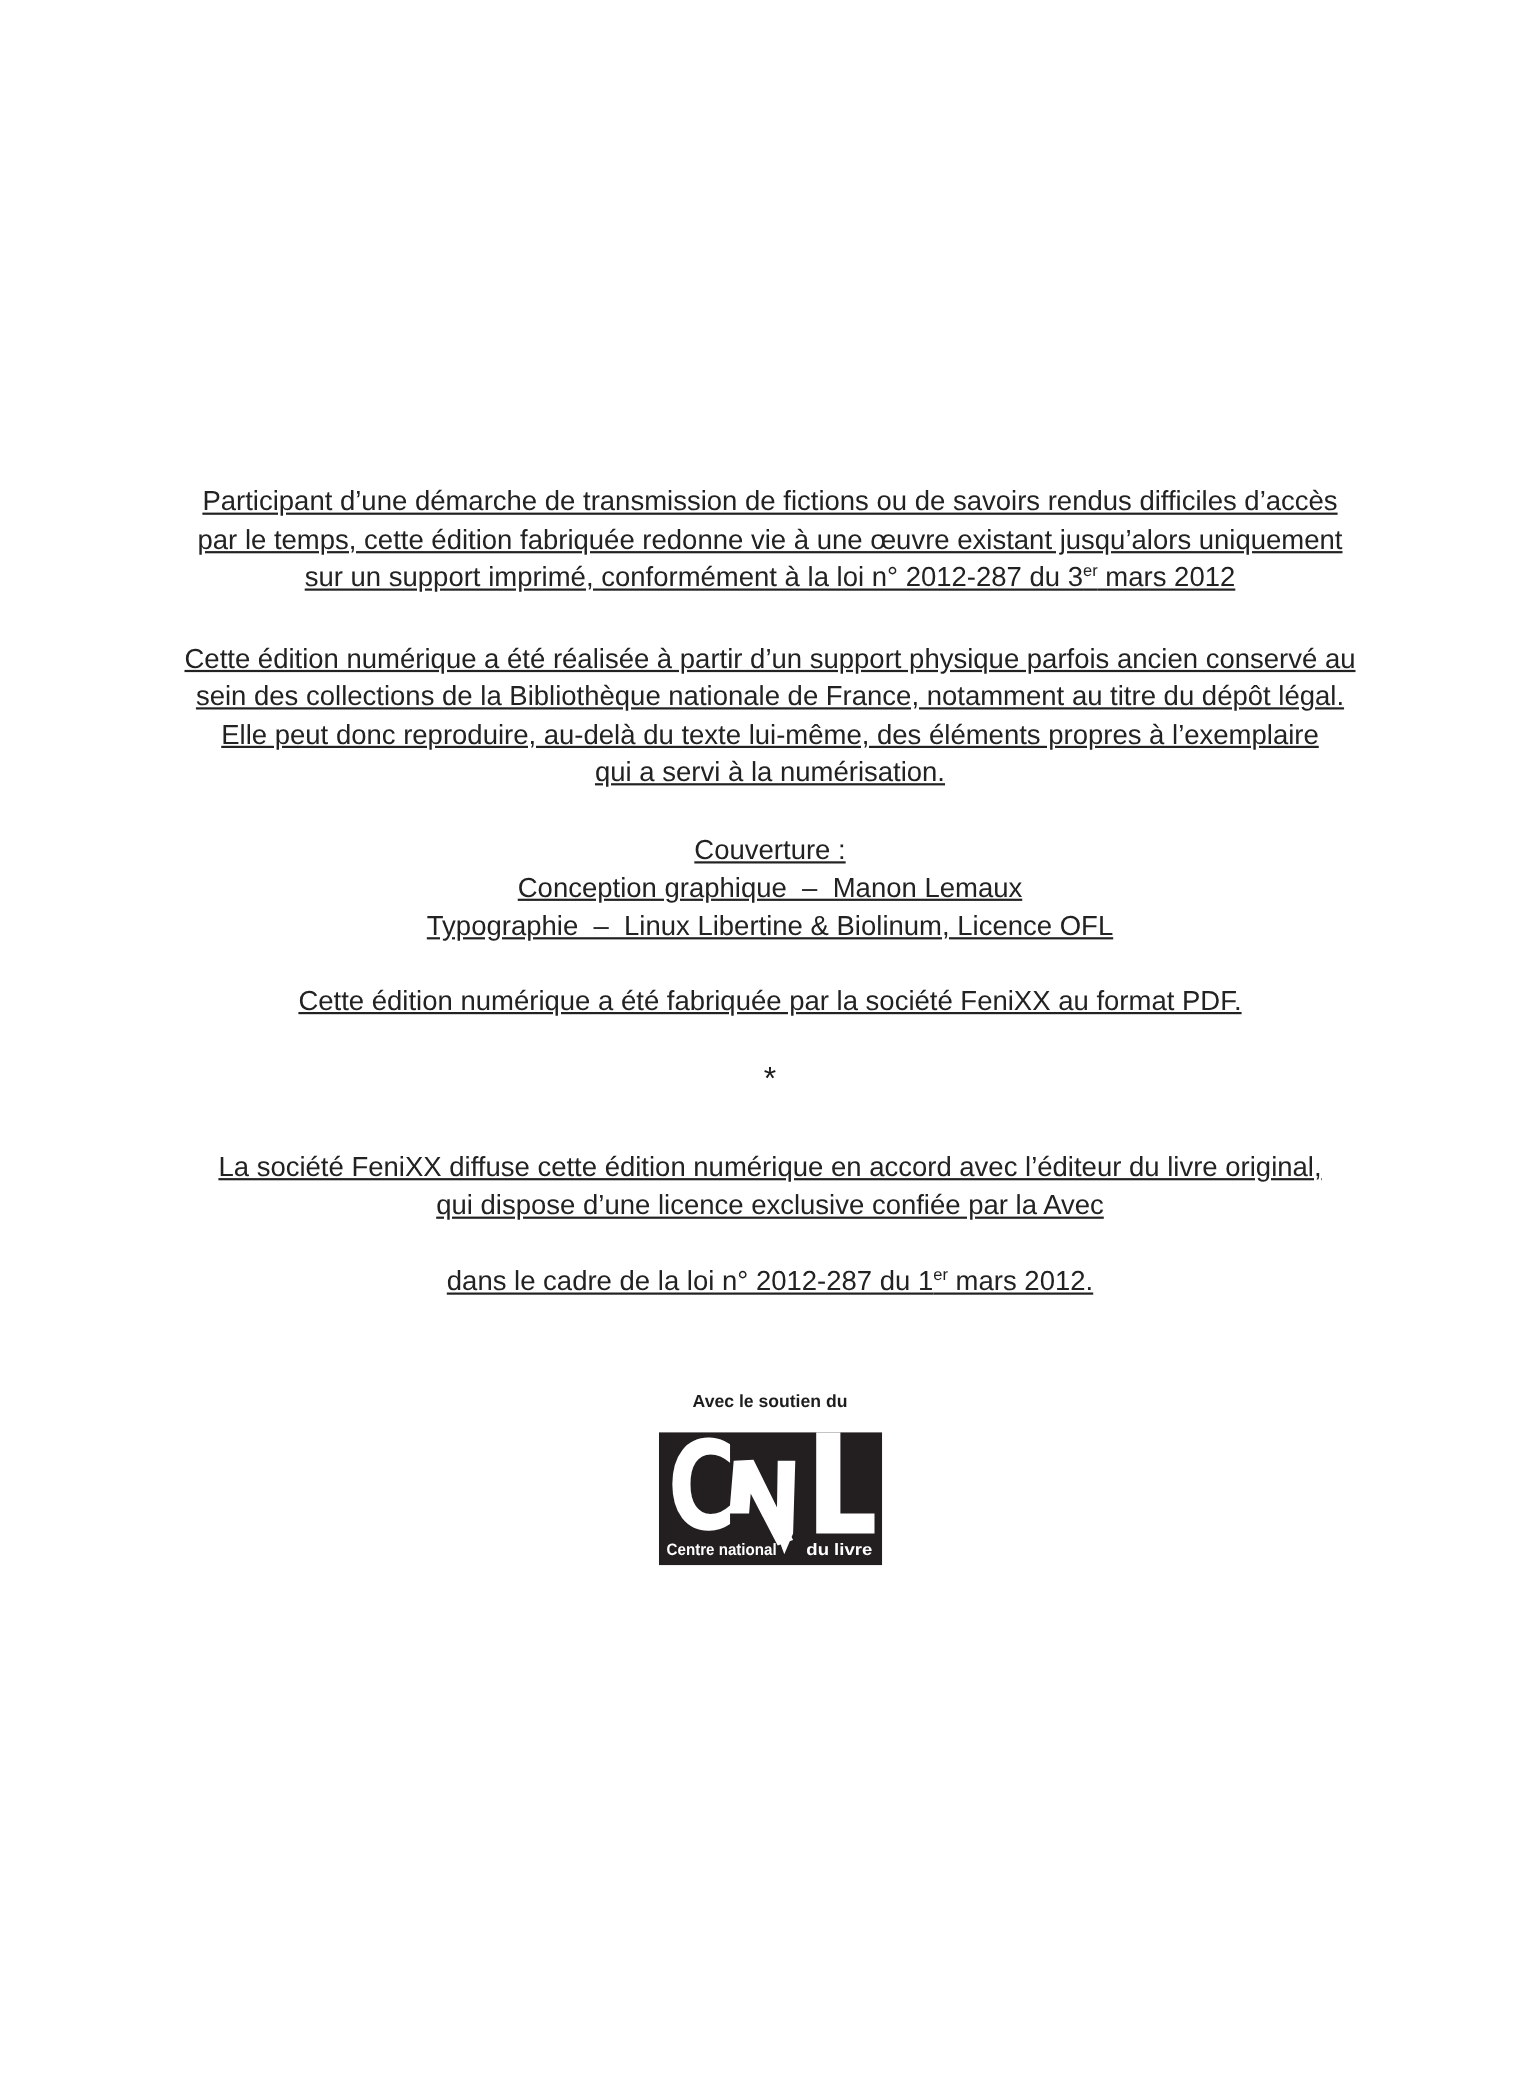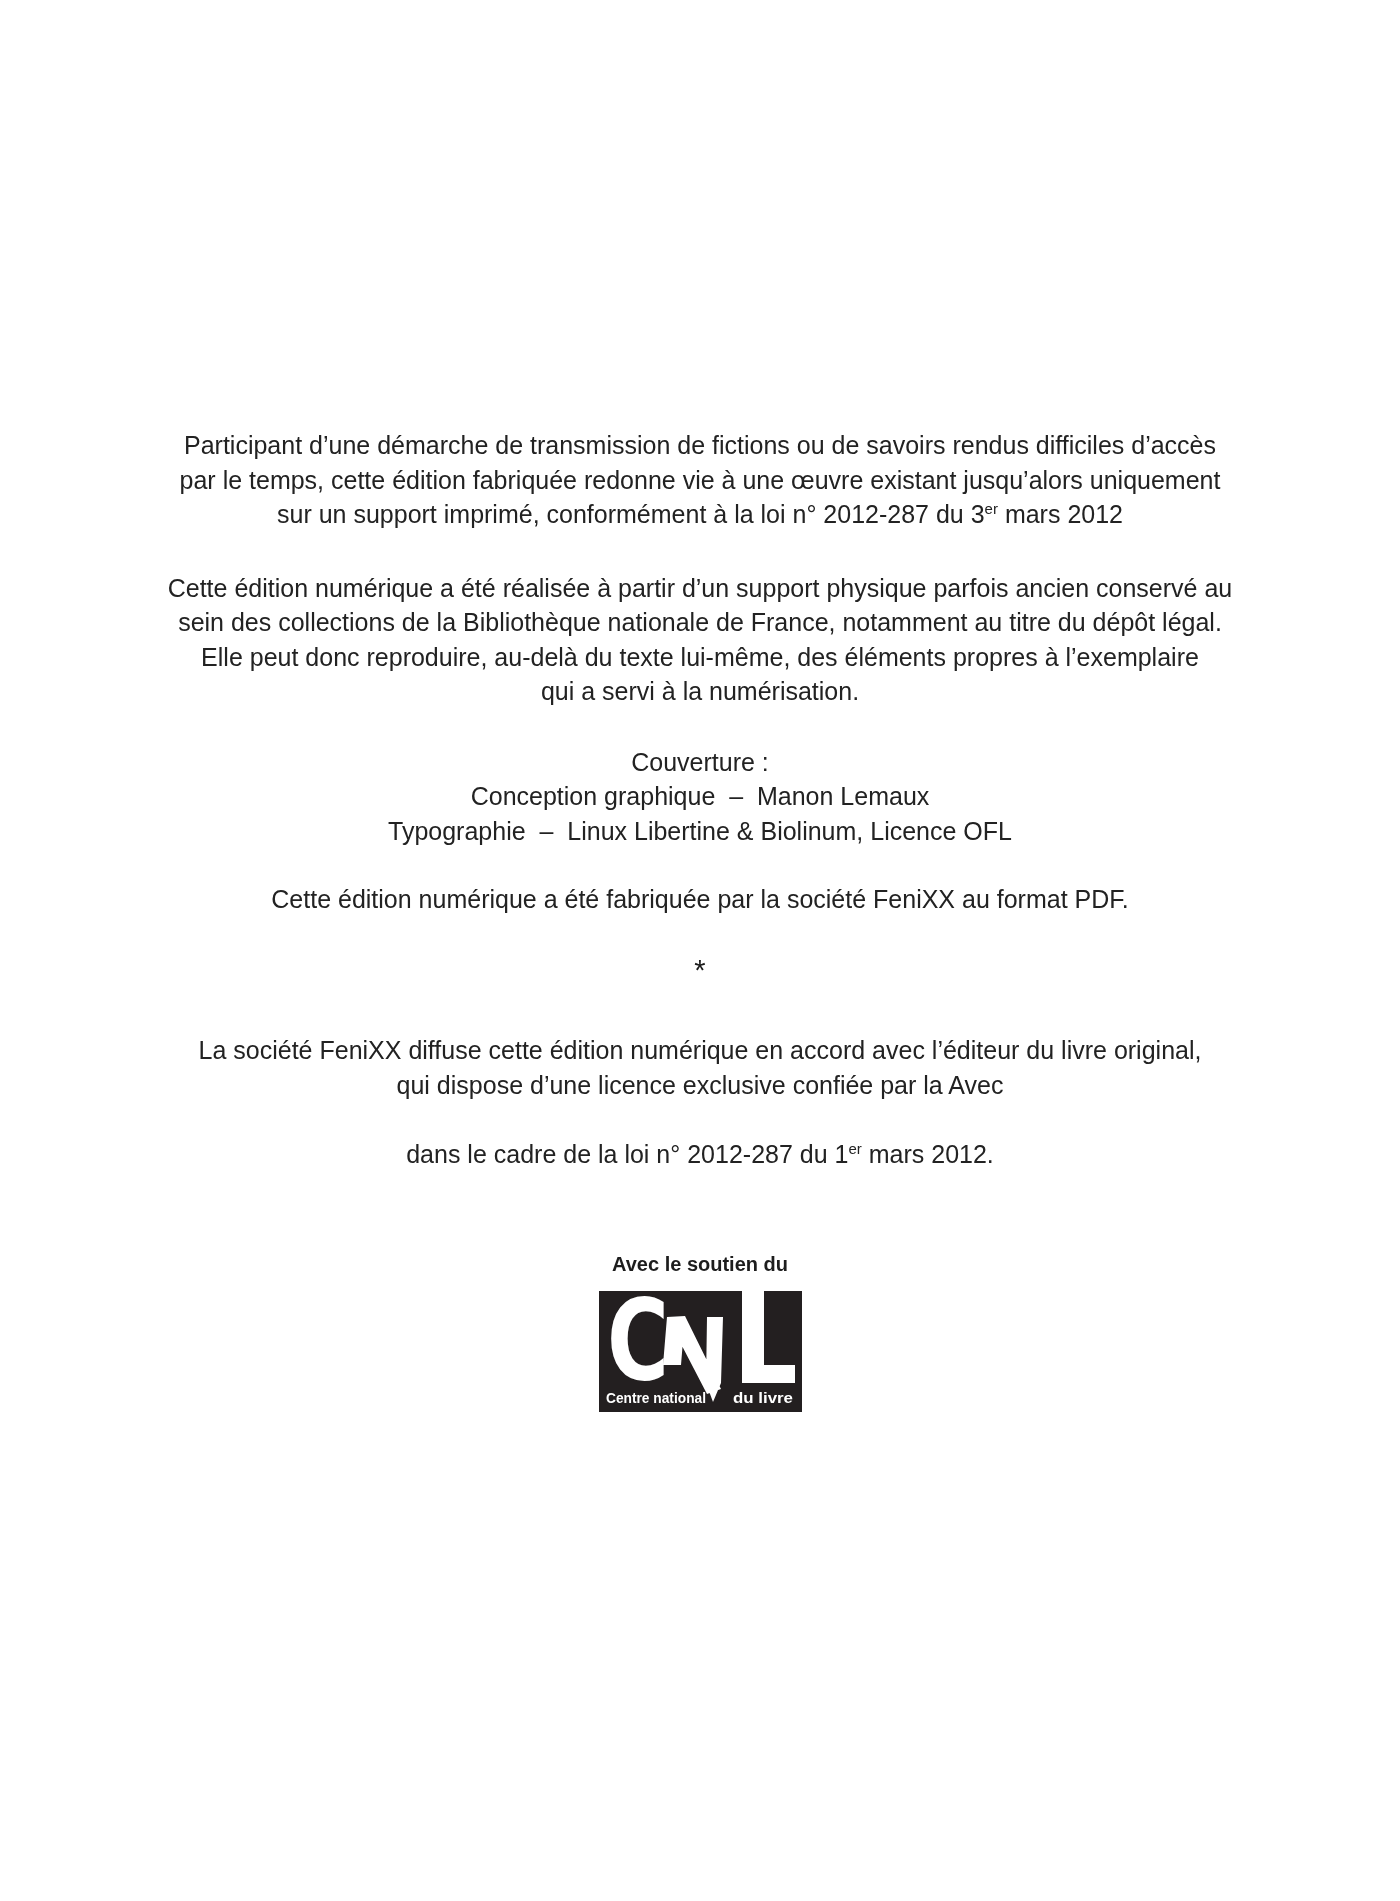--- a/index.html
+++ b/index.html
@@ -13,41 +13,41 @@
     overflow: hidden;
     font-family: "Liberation Sans", sans-serif;
     color: #222222;
   }
   .content {
     padding-top: 424px;
     text-align: center;
     font-size: 25px;
     line-height: 34.5px;
   }
-  .para { margin: 4px auto; }
+  .para { margin: 15px auto; text-decoration: underline; }
   .para-intro        { margin-bottom: 39px; }
   .para-source       { margin-bottom: 36px; }
   .para-fabrication  { margin-bottom: 36px; }
   .para-couverture   { margin-bottom: 34px; }
   .separator {
     font-size: 29px;
     line-height: 34.5px;
     margin-bottom: 46px;
     color: #1a1a1a;
   }
   .para-diffusion    { margin-bottom: 78px; }
   sup.ordinal {
     font-size: 15px;
     line-height: 0;
     vertical-align: baseline;
     position: relative;
     top: -9px;
   }
   .support-label {
-    font-size: 20px;
+    font-size: 16px;
     font-weight: 600;
     line-height: 30px;
     margin-bottom: 12px;
     color: #1d1d1d;
   }
   .cnl-logo { display: block; margin: 0 auto; }
   .cnl-letter-c {
     font-family: "DejaVu Sans", sans-serif;
     font-weight: bold;
     font-size: 112px;

